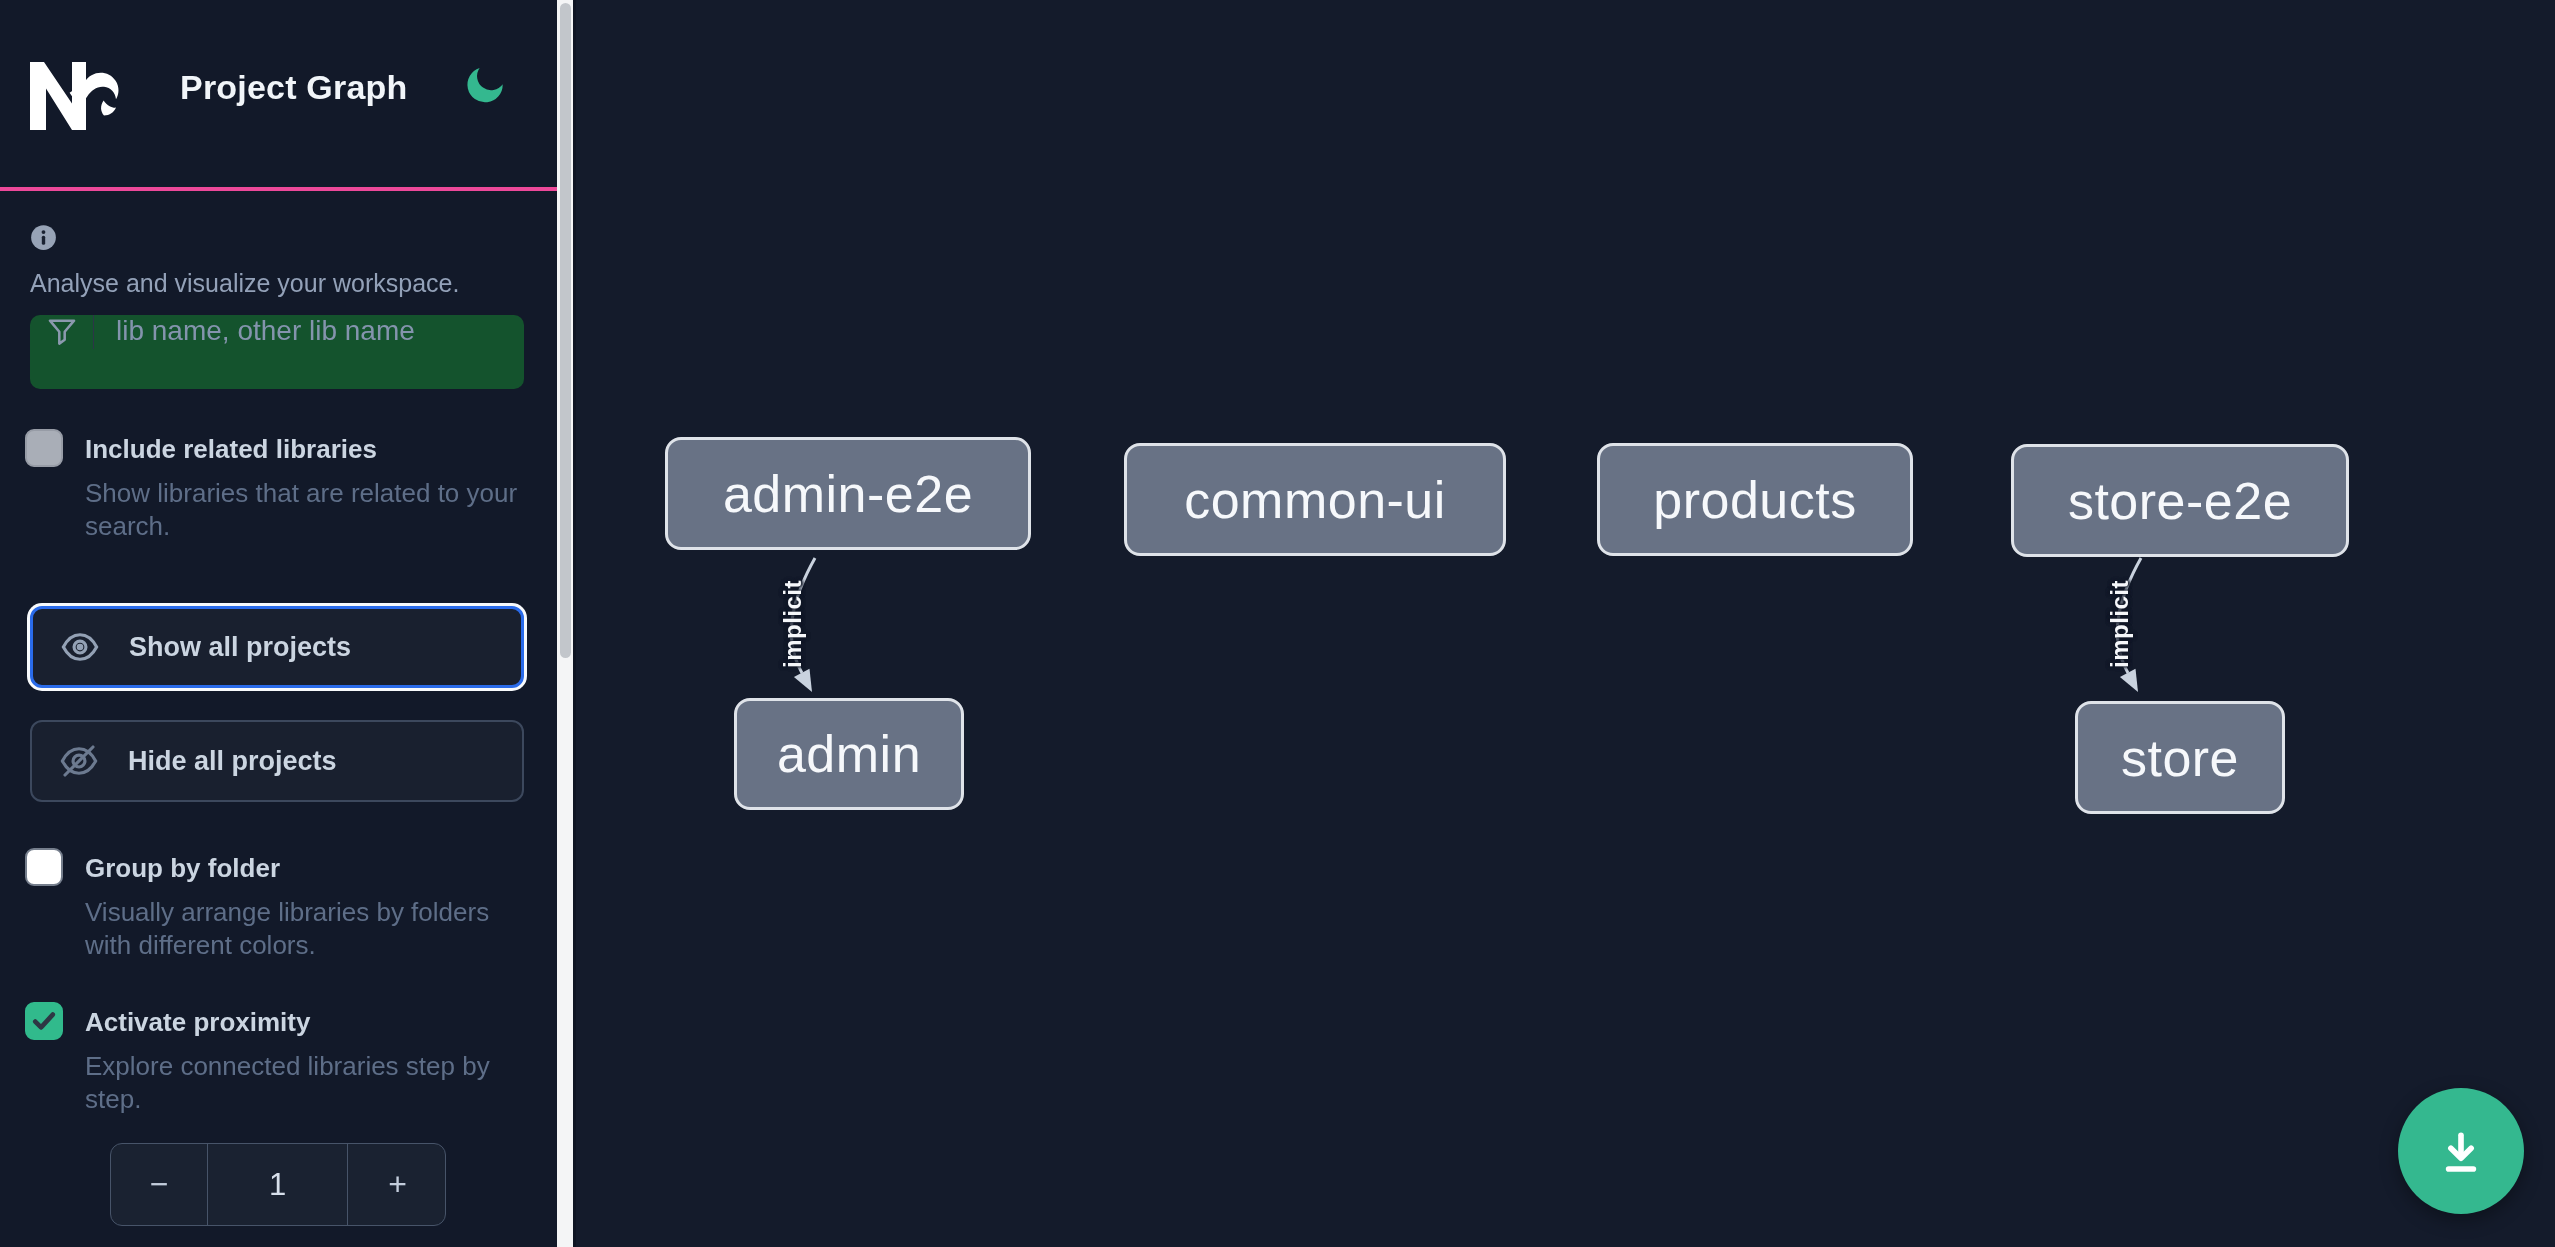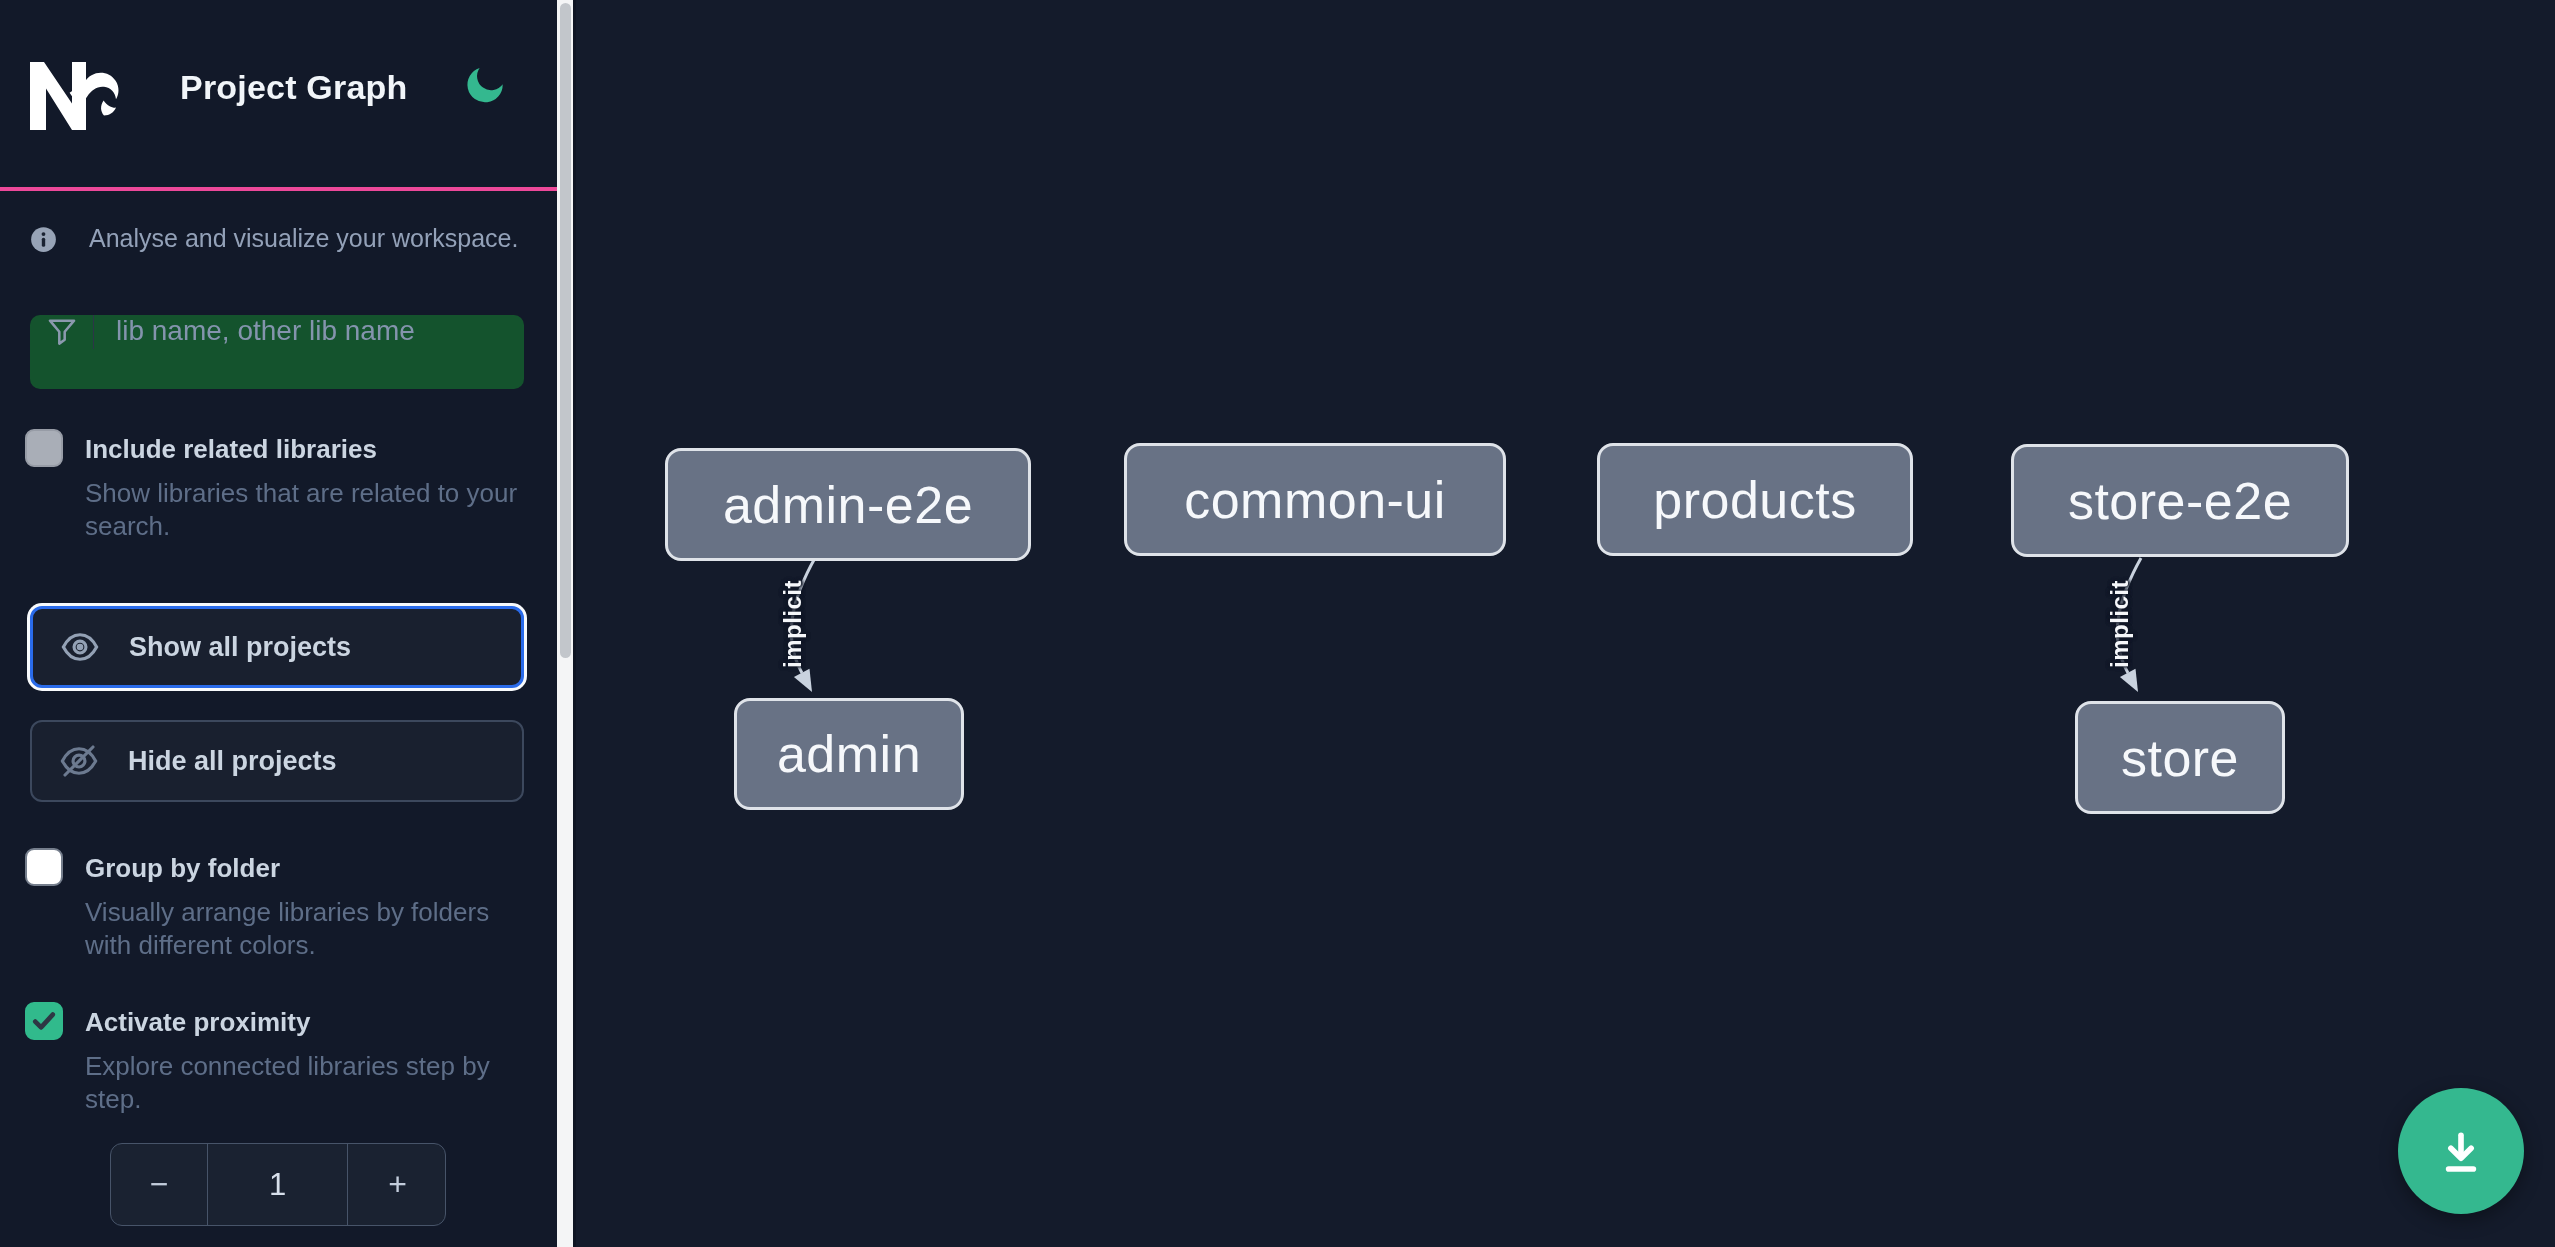--- a/index.html
+++ b/index.html
@@ -12,21 +12,21 @@
     background:#121929; }
   .sb-header { position:absolute; left:0; top:0; width:557px; height:191px;
     border-bottom:4px solid #ec4899; }
   .nx-logo { position:absolute; left:26px; top:58px; }
   .app-title { position:absolute; left:180px; top:68px; font-size:34px;
     font-weight:600; color:#f1f5f9; letter-spacing:.2px; }
   .theme-toggle { position:absolute; left:462px; top:62px; width:48px; height:48px;
     background:none; border:none; cursor:pointer; }
 
   .tagline-row { position:absolute; left:30px; top:224px; width:500px;
-    display:flex; align-items:flex-end; gap:32px; }
+    display:flex; align-items:flex-start; gap:18px;flex-direction:column; }
   .tagline-row span.txt { color:#93a1b8; font-size:25px; }
 
   .search-box { position:absolute; left:30px; top:315px; width:494px; height:74px;
     background:#14532d; border-radius:10px; display:flex; align-items:flex-start; }
   .search-icon-cell { width:64px; display:flex; align-items:center; justify-content:center;
     border-right:1px solid #2c3547; }
   .search-box input { flex:1; background:transparent; border:none; outline:none;
     color:#cbd5e1; font-size:28px; padding:0 22px;
     font-family:"Liberation Sans","DejaVu Sans",sans-serif; }
   .search-box input::placeholder { color:#8494ad; }
@@ -176,21 +176,21 @@
   <svg class="edges" viewBox="0 0 1982 1247">
     <path d="M239 558 C220 592, 204 634, 226 673" fill="none" stroke="#c9d2de" stroke-width="3"></path>
     <polygon points="236,692 217.9,677.1 233.5,668.7" fill="#c9d2de"></polygon>
     <path d="M1565 558 C1546 592, 1530 634, 1552 673" fill="none" stroke="#c9d2de" stroke-width="3"></path>
     <polygon points="1562,692 1543.9,677.1 1559.5,668.7" fill="#c9d2de"></polygon>
   </svg>
 
   <div class="edge-label" style="left:217px; top:624px">implicit</div>
   <div class="edge-label" style="left:1544px; top:624px">implicit</div>
 
-  <div class="gnode" style="left:89px;  top:448px; width:366px">admin-e2e</div>
+  <div class="gnode" style="left:89px;  top:437px; width:366px">admin-e2e</div>
   <div class="gnode" style="left:548px; top:443px; width:382px">common-ui</div>
   <div class="gnode" style="left:1021px;top:443px; width:316px">products</div>
   <div class="gnode" style="left:1435px;top:444px; width:338px">store-e2e</div>
   <div class="gnode" style="left:158px; top:698px; width:230px; height:112px">admin</div>
   <div class="gnode" style="left:1499px;top:701px; width:210px">store</div>
 
   <button class="fab">
     <svg width="54" height="54" viewBox="0 0 48 48" fill="none" stroke="#ffffff" stroke-width="5" stroke-linecap="round" stroke-linejoin="round">
       <path d="M24 10 v19"></path>
       <path d="M15 21.5 l9 9 9-9"></path>

